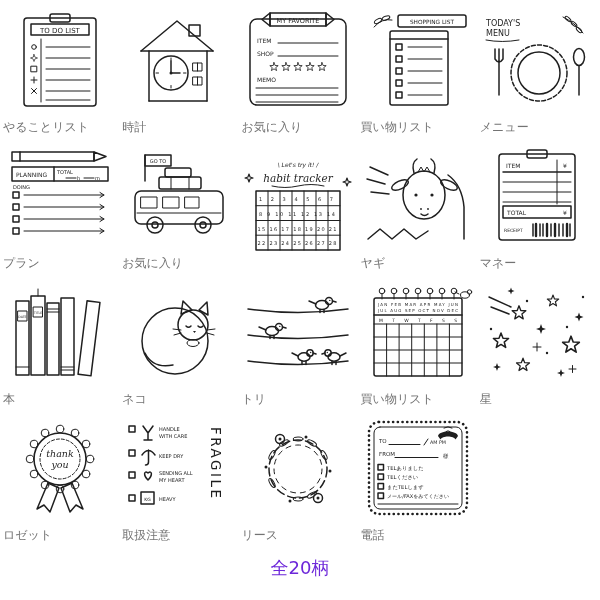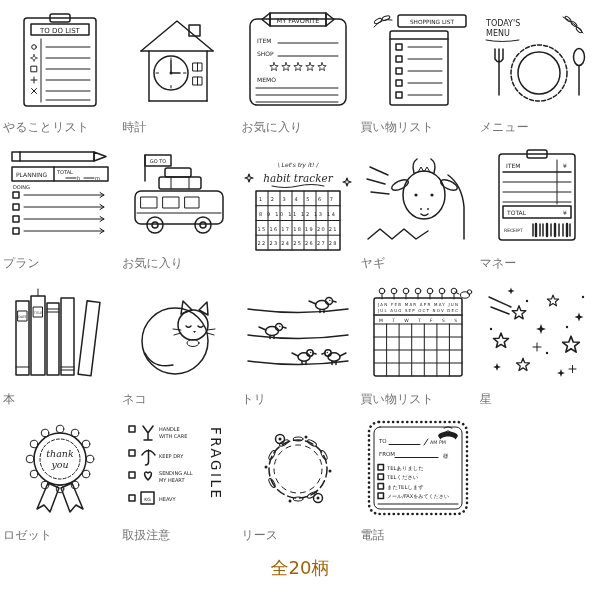--- a/index.html
+++ b/index.html
@@ -2,21 +2,21 @@
 <html><head>
 <meta charset="utf-8">
 <style>
   html,body{margin:0;padding:0;background:#fff;}
   body{font-family:"DejaVu Sans",sans-serif;color:#1f1f1f;}
   .sheet{width:600px;height:600px;background:#fff;box-sizing:border-box;padding:4px 2px 0;display:flex;flex-direction:column;}
   .grid{display:grid;grid-template-columns:repeat(5,1fr);grid-template-rows:repeat(4,136px);}
   .cell{display:flex;flex-direction:column;align-items:flex-start;justify-content:flex-end;padding:1px;}
   .art{flex:1;width:114px;display:flex;align-items:center;justify-content:center;}
   .label{font-size:12px;color:#737373;margin:2px 0 3px;white-space:nowrap;}
-  .caption{text-align:center;font-size:18px;color:#a16207;padding:8px 0 6px;}
+  .caption{text-align:center;font-size:18px;color:#6d28d9;padding:8px 0 6px;}
   svg.stamp{stroke:#1f1f1f;fill:none;stroke-width:1.5;stroke-linecap:round;stroke-linejoin:round;}
   svg.stamp text{fill:#1f1f1f;stroke:none;font-family:"DejaVu Sans",sans-serif;}
   svg.stamp .f{fill:#1f1f1f;stroke:none;}
   svg.stamp .thin{stroke-width:1;}
   svg.stamp .script{font-family:"DejaVu Serif",serif;font-style:italic;}
 </style>
 </head>
 <body>
 
 <svg width="0" height="0" style="position:absolute" aria-hidden="true">

